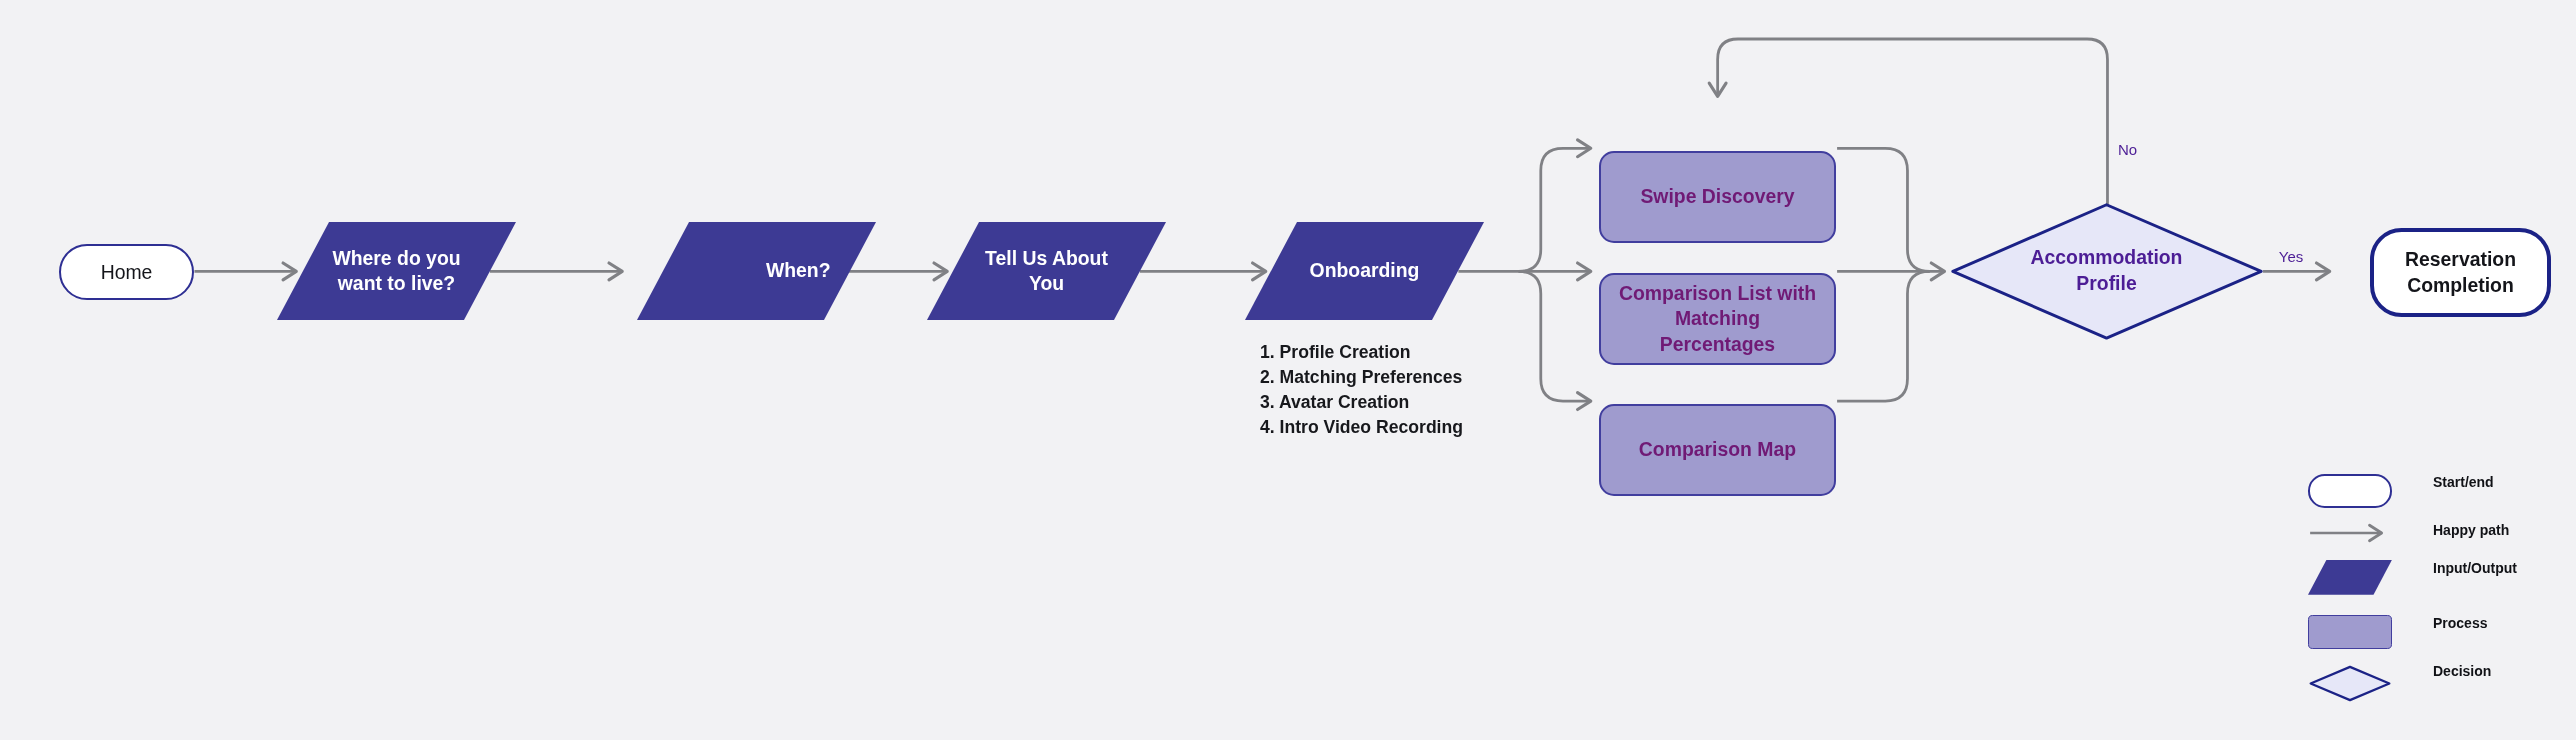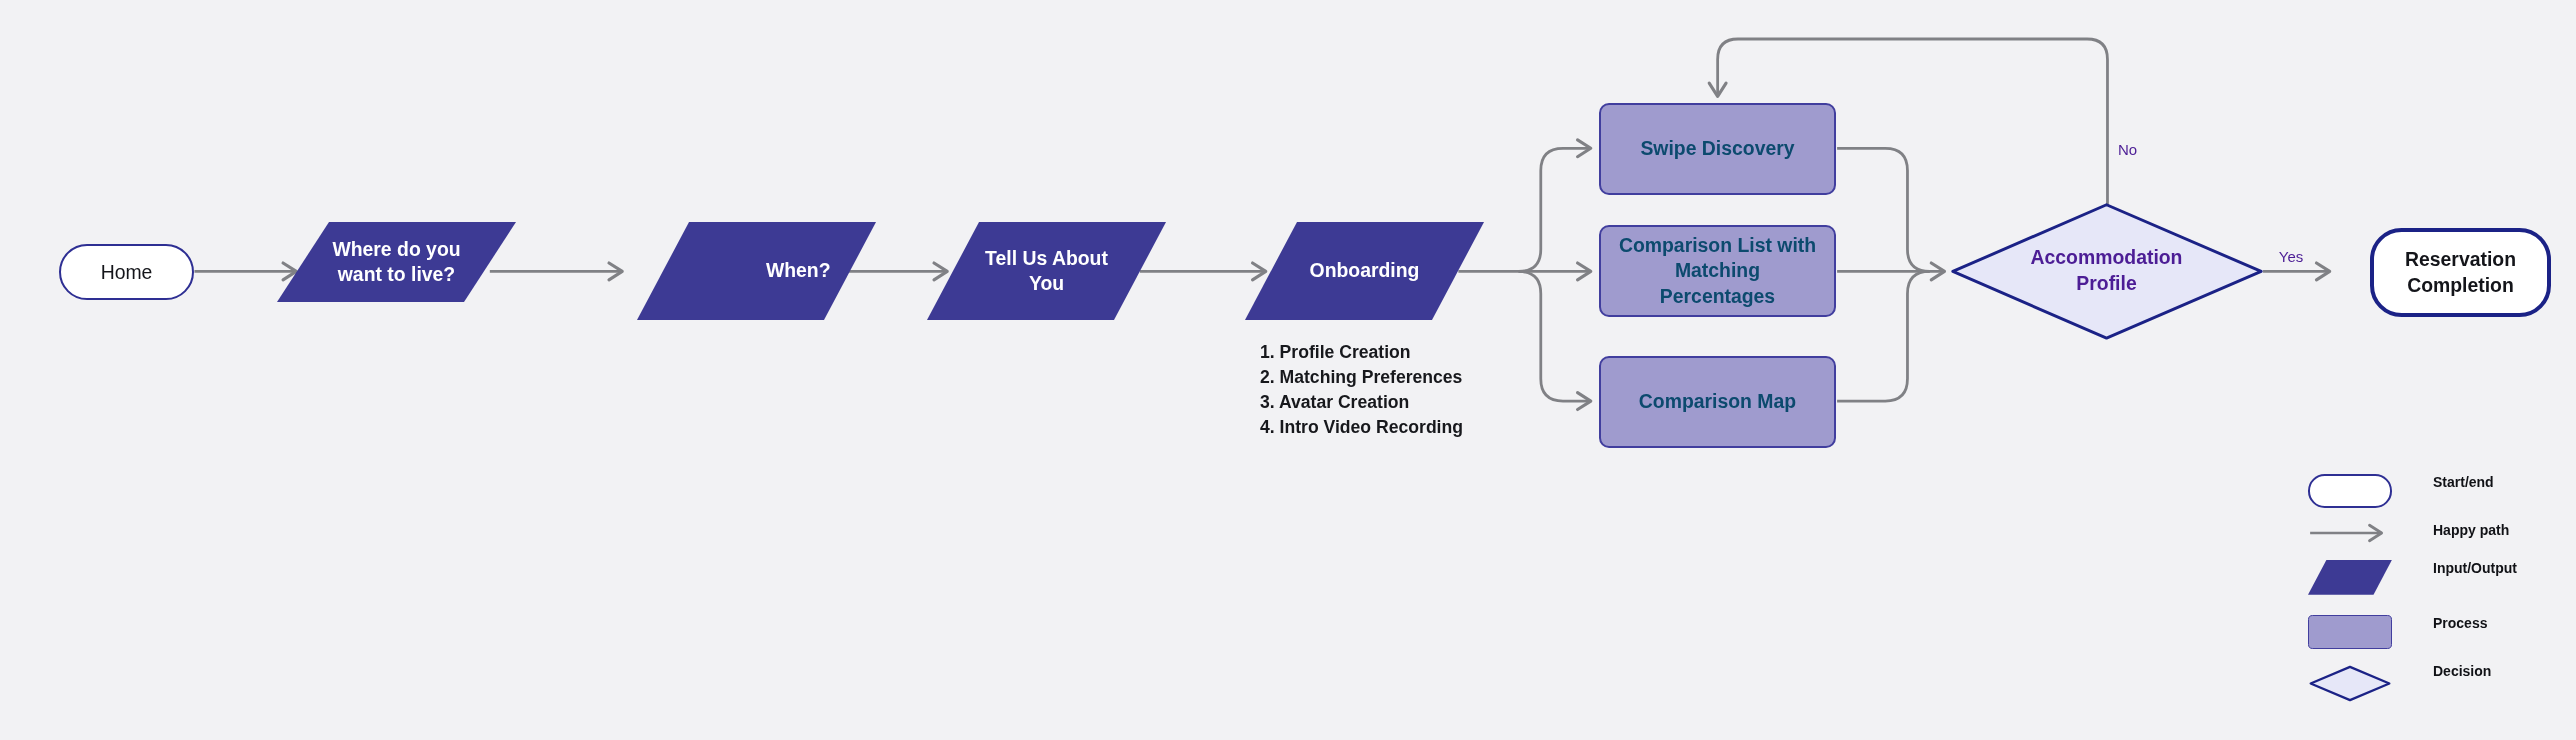--- a/index.html
+++ b/index.html
@@ -18,22 +18,22 @@
     font-size:19.4px;font-weight:400;
   }
   .terminal.end{border:4.2px solid #1b2286;border-radius:31.5px;font-weight:700;margin-left:32px;}
   .io{
     background:#3d3a94;color:#ffffff;
     clip-path:polygon(52px 0, 100% 0, calc(100% - 52px) 100%, 0 100%);
     font-size:19.4px;font-weight:700;line-height:1.3;
   }
   .io .lbl{width:148px;}
   .proc{
-    background:#9f9bce;border:2.3px solid #413e9e;border-radius:10px;
-    font-size:19.4px;font-weight:600;line-height:1.3;color:#0c4a6e;
+    background:#9f9bce;border:2.3px solid #413e9e;border-radius:15px;
+    font-size:19.4px;font-weight:600;line-height:1.3;color:#701a75;margin-top:48px;
   }
   .proc .lbl{width:215px;}
   .decision-label{
     position:absolute;text-align:center;font-size:19.4px;font-weight:600;
     color:#4c1d95;line-height:1.35;
   }
   .edge-label{position:absolute;font-size:15px;font-weight:500;color:#4c1d95;}
   .substeps{
     position:absolute;left:1260px;top:340px;
     font-size:17.6px;font-weight:600;line-height:25px;color:#17181c;
@@ -72,21 +72,21 @@
       <path d="M 2276 221 V 64 Q 2276 42 2254 42 H 1877 Q 1855 42 1855 64 V 104" marker-end="url(#arrow)"></path>
     </g>
 
     <path d="M 2109 293 L 2275 221 L 2442 293 L 2275 365 Z" fill="#e6e7f8" stroke="#1b2286" stroke-width="3.2" stroke-linejoin="round"></path>
   </svg>
 
   <div class="node terminal" style="left:59px;top:244px;width:135px;height:56px;">
     <span class="lbl">Home</span>
   </div>
 
-  <div class="node io" style="left:277px;top:222px;width:239px;height:80px;">
+  <div class="node io" style="left:277px;top:222px;width:239px;height:98px;">
     <span class="lbl">Where do you want to live?</span>
   </div>
   <div class="node io" style="left:637px;top:222px;width:239px;height:98px;text-align:right;">
     <span class="lbl">When?</span>
   </div>
   <div class="node io" style="left:927px;top:222px;width:239px;height:98px;">
     <span class="lbl" style="width:139px;">Tell Us About You</span>
   </div>
   <div class="node io" style="left:1245px;top:222px;width:239px;height:98px;">
     <span class="lbl">Onboarding</span>

